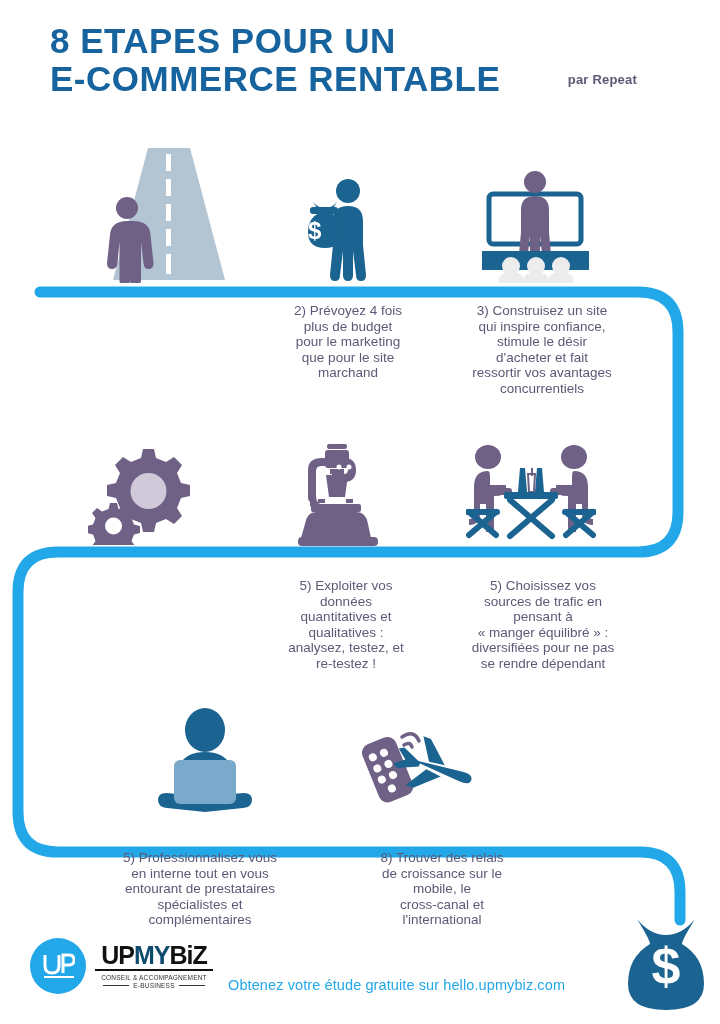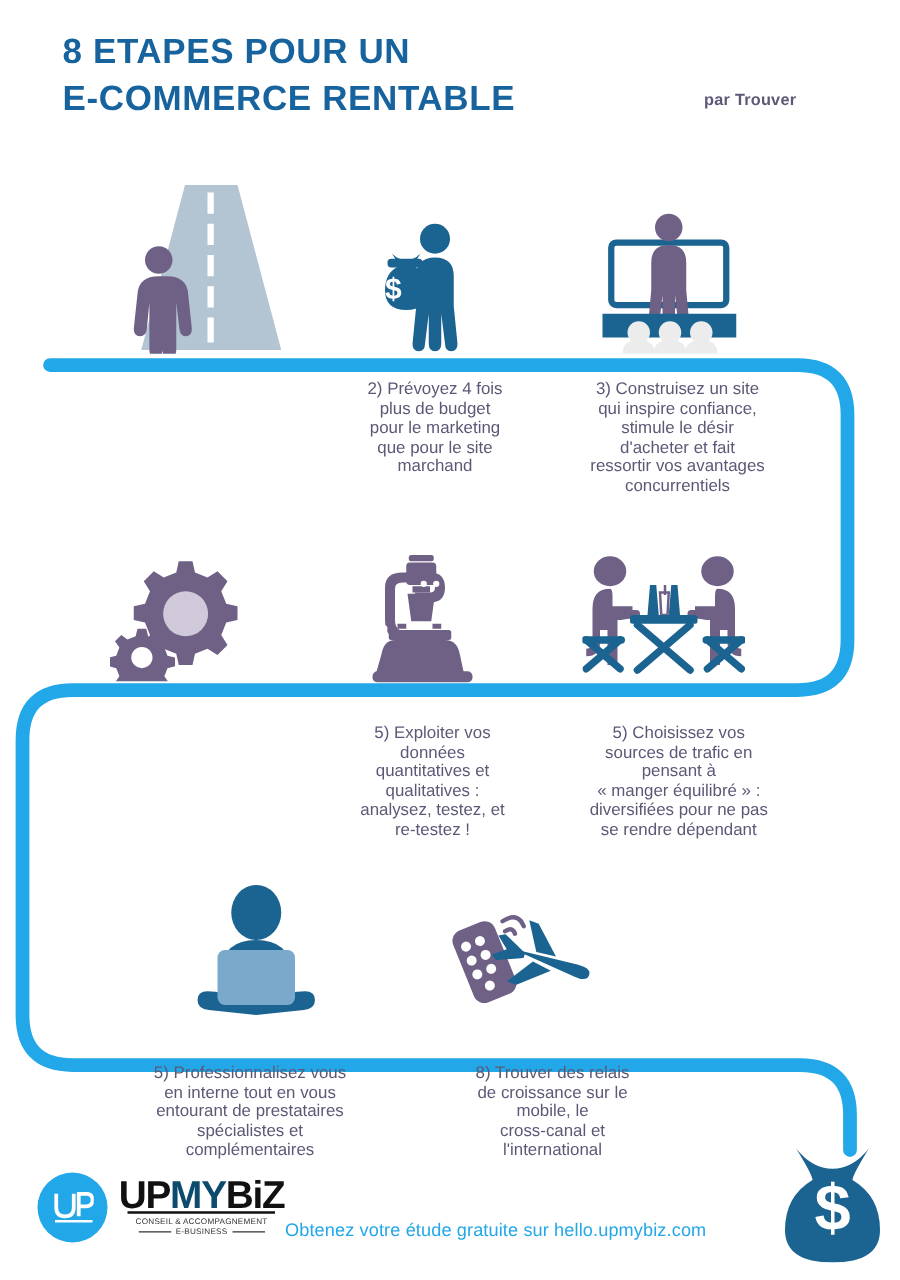--- a/index.html
+++ b/index.html
@@ -11,21 +11,21 @@
     position:relative;
   }
   .page{position:relative;width:720px;height:1024px;}
 
   
   .header{position:absolute;left:50px;top:22px;width:620px;}
   .title-line{
     color:#17639e;
     font-family:"Liberation Sans", sans-serif;
     font-weight:bold;
-    font-size:28px;
+    font-size:35px;
     letter-spacing:0.5px;
     line-height:38px;
     white-space:nowrap;
   }
   .byline{
     position:absolute;right:83px;top:72px;
     color:#5d5876;
     font-size:13px;
     font-weight:bold;
     letter-spacing:.2px;
@@ -47,21 +47,21 @@
 
   
   .logo-wrap{position:absolute;left:30px;top:938px;display:flex;align-items:center;gap:9px;}
   .logo-circle{
     width:56px;height:56px;border-radius:50%;
     background:#22a7e8;
     display:flex;align-items:center;justify-content:center;
     flex:0 0 auto;
   }
   .logo-word{display:flex;flex-direction:column;align-items:center;}
-  .logo-top{display:flex;align-items:baseline;font-weight:bold;font-size:31px;line-height:25px;letter-spacing:-1px;}
+  .logo-top{display:flex;align-items:baseline;font-weight:bold;font-size:25px;line-height:25px;letter-spacing:-1px;}
   .lw-up{color:#111;}
   .lw-my{color:#0c4a6e;}
   .lw-biz{color:#111;}
   .logo-rule{width:118px;height:2px;background:#111;margin-top:1px;}
   .logo-sub{
     color:#333;font-size:6.5px;letter-spacing:.2px;margin-top:3px;text-align:center;
     font-family:"Liberation Sans", sans-serif;
   }
   .logo-sub2{display:flex;align-items:center;gap:4px;margin-top:1px;}
   .logo-sub2 .bar{width:26px;height:1px;background:#333;}
@@ -75,21 +75,21 @@
 </style>
 </head>
 <body>
 
 <div class="page">
 
   <div class="header">
     <div class="title-line">8 ETAPES POUR UN</div>
     <div class="title-line">E-COMMERCE RENTABLE</div>
   </div>
-  <div class="byline">par Trouver</div>
+  <div class="byline">par Repeat</div>
 
   <svg class="snake" viewBox="0 0 720 1024">
     <path d="M 40 292
              L 638 292
              Q 678 292 678 332
              L 678 512
              Q 678 552 638 552
              L 58 552
              Q 18 552 18 592
              L 18 812

